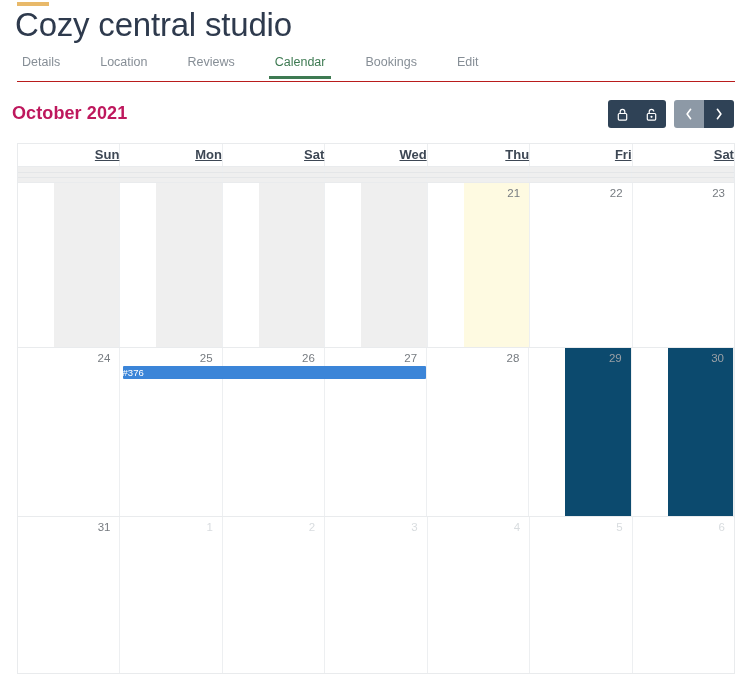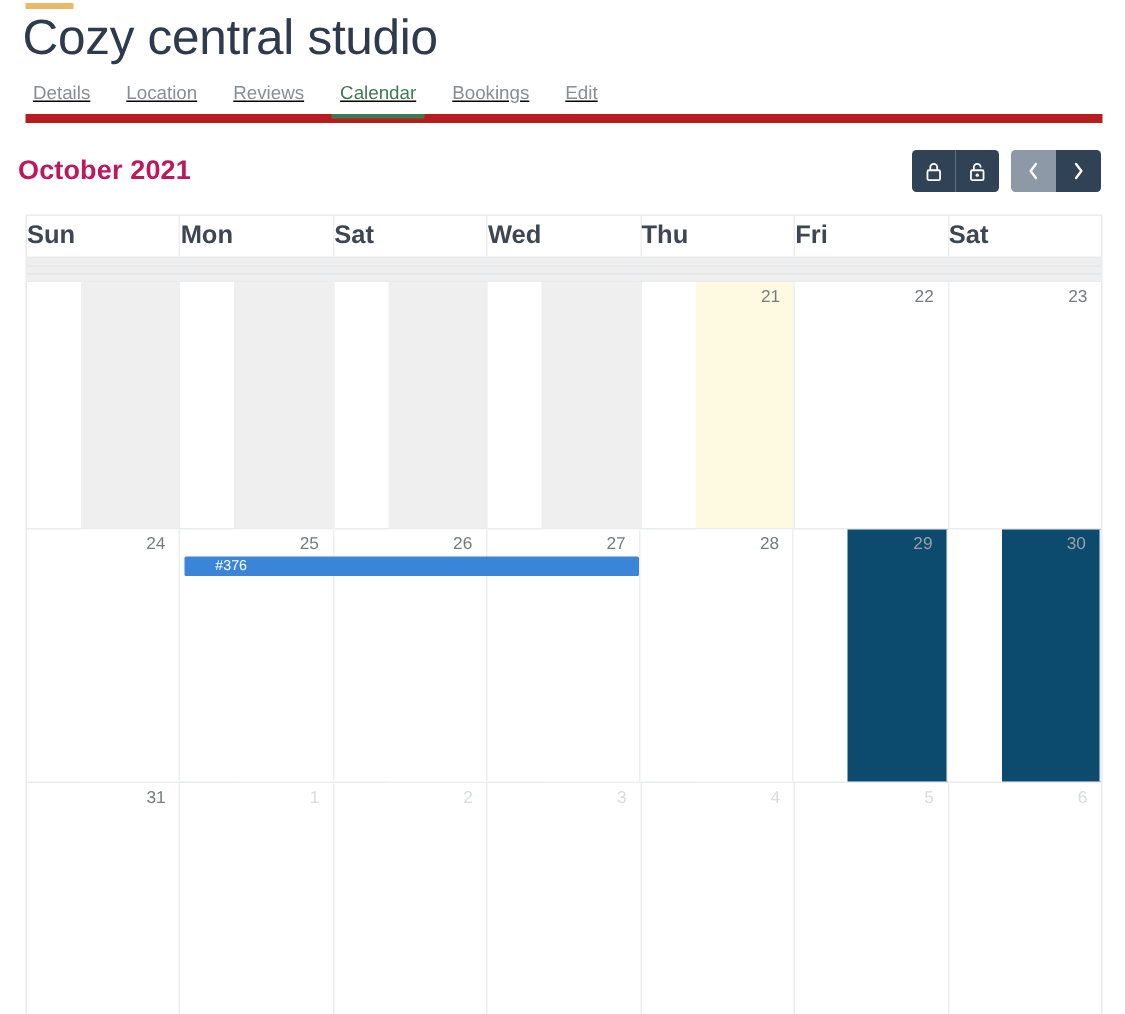--- a/index.html
+++ b/index.html
@@ -31,25 +31,24 @@
     color: #2e3a4d;
     white-space: nowrap;
   }
 
   
   .tabbar {
     position: absolute;
     left: 17px; top: 54px;
     width: 718px;
     height: 28px;
-    border-bottom: 6px solid #b91c1c;
+    border-bottom: 1px solid #b91c1c;
     display: flex;
     align-items: flex-start;
-    gap: 0;
-    text-decoration: underline;
+    gap: 16px;
   }
   .tab {
     position: relative;
     padding: 0 12px 9px 12px;
     font-size: 12.5px;
     color: #868e96;
     line-height: 16px;
     cursor: pointer;
     white-space: nowrap;
   }
@@ -103,26 +102,27 @@
     border-top: none;
     background: #fff;
   }
   .cal-head {
     display: flex;
     border-top: 1px solid #e9ebed;
     border-bottom: 1px solid #e9ebed;
   }
   .cal-head .hcell {
     flex: 1 1 0;
-    text-align: left;
-    font-size: 17px;
+    text-align: right;
+    font-size: 13px;
     font-weight: 700;
     color: #3d4754;
     padding: 3px 0 4px 0;
     border-right: 1px solid #edeff1;
+    text-decoration: underline;
   }
   .cal-head .hcell:last-child { border-right: none; }
 
   .week {
     position: relative;
     display: flex;
     border-bottom: 1px solid #e9ebed;
   }
   .week:last-child { border-bottom: none; text-align: center; }
   .week.stub { height: 16px; background: #efefef; }
@@ -161,21 +161,21 @@
   }
 
   
   .event {
     position: absolute;
     height: 13px;
     background: #3b85d8;
     color: #ffffff;
     font-size: 9.5px;
     line-height: 13px;
-    padding-left: 21px;
+    padding-left: 0;
     border-radius: 1px;
     white-space: nowrap;
     overflow: hidden;
     cursor: pointer;
   }
 </style>
 </head>
 <body>
 
 <div class="page">

